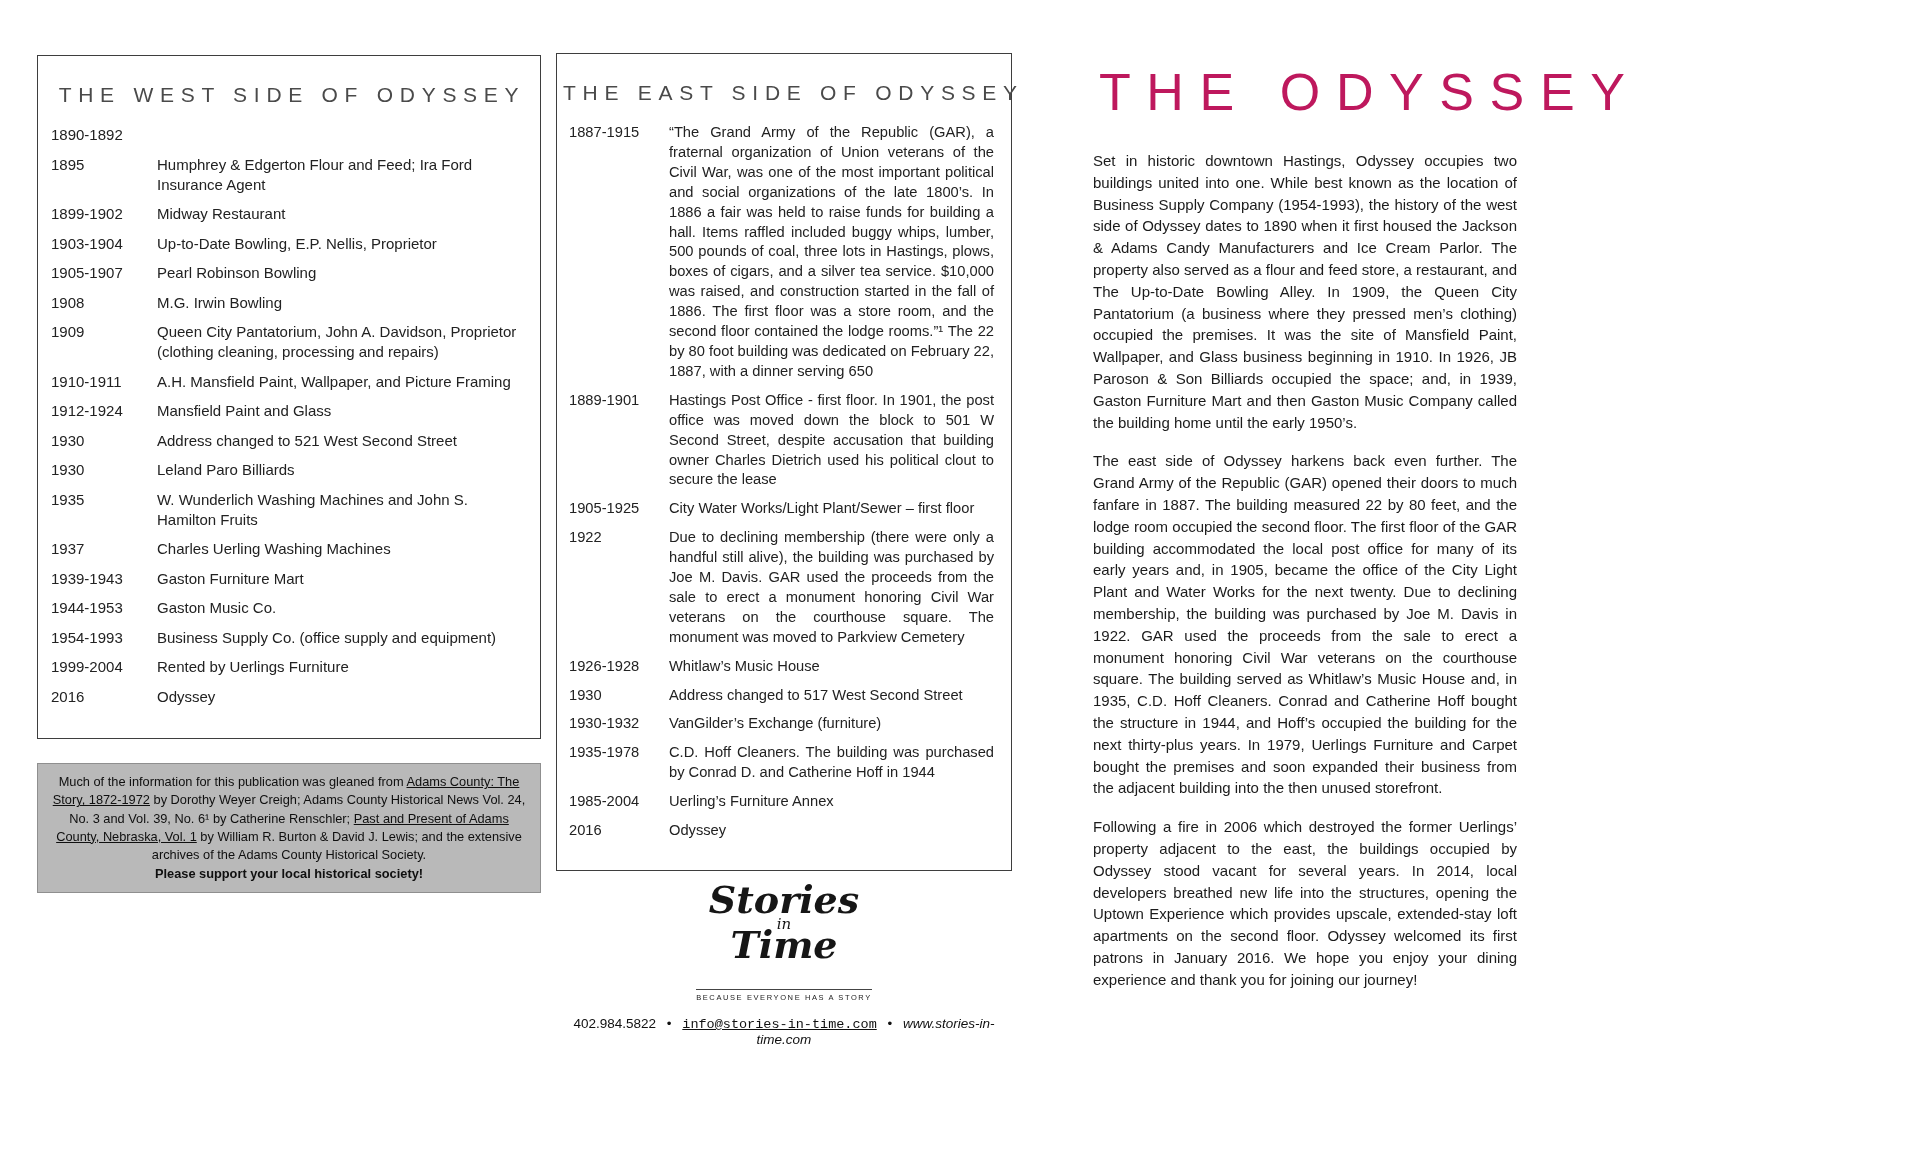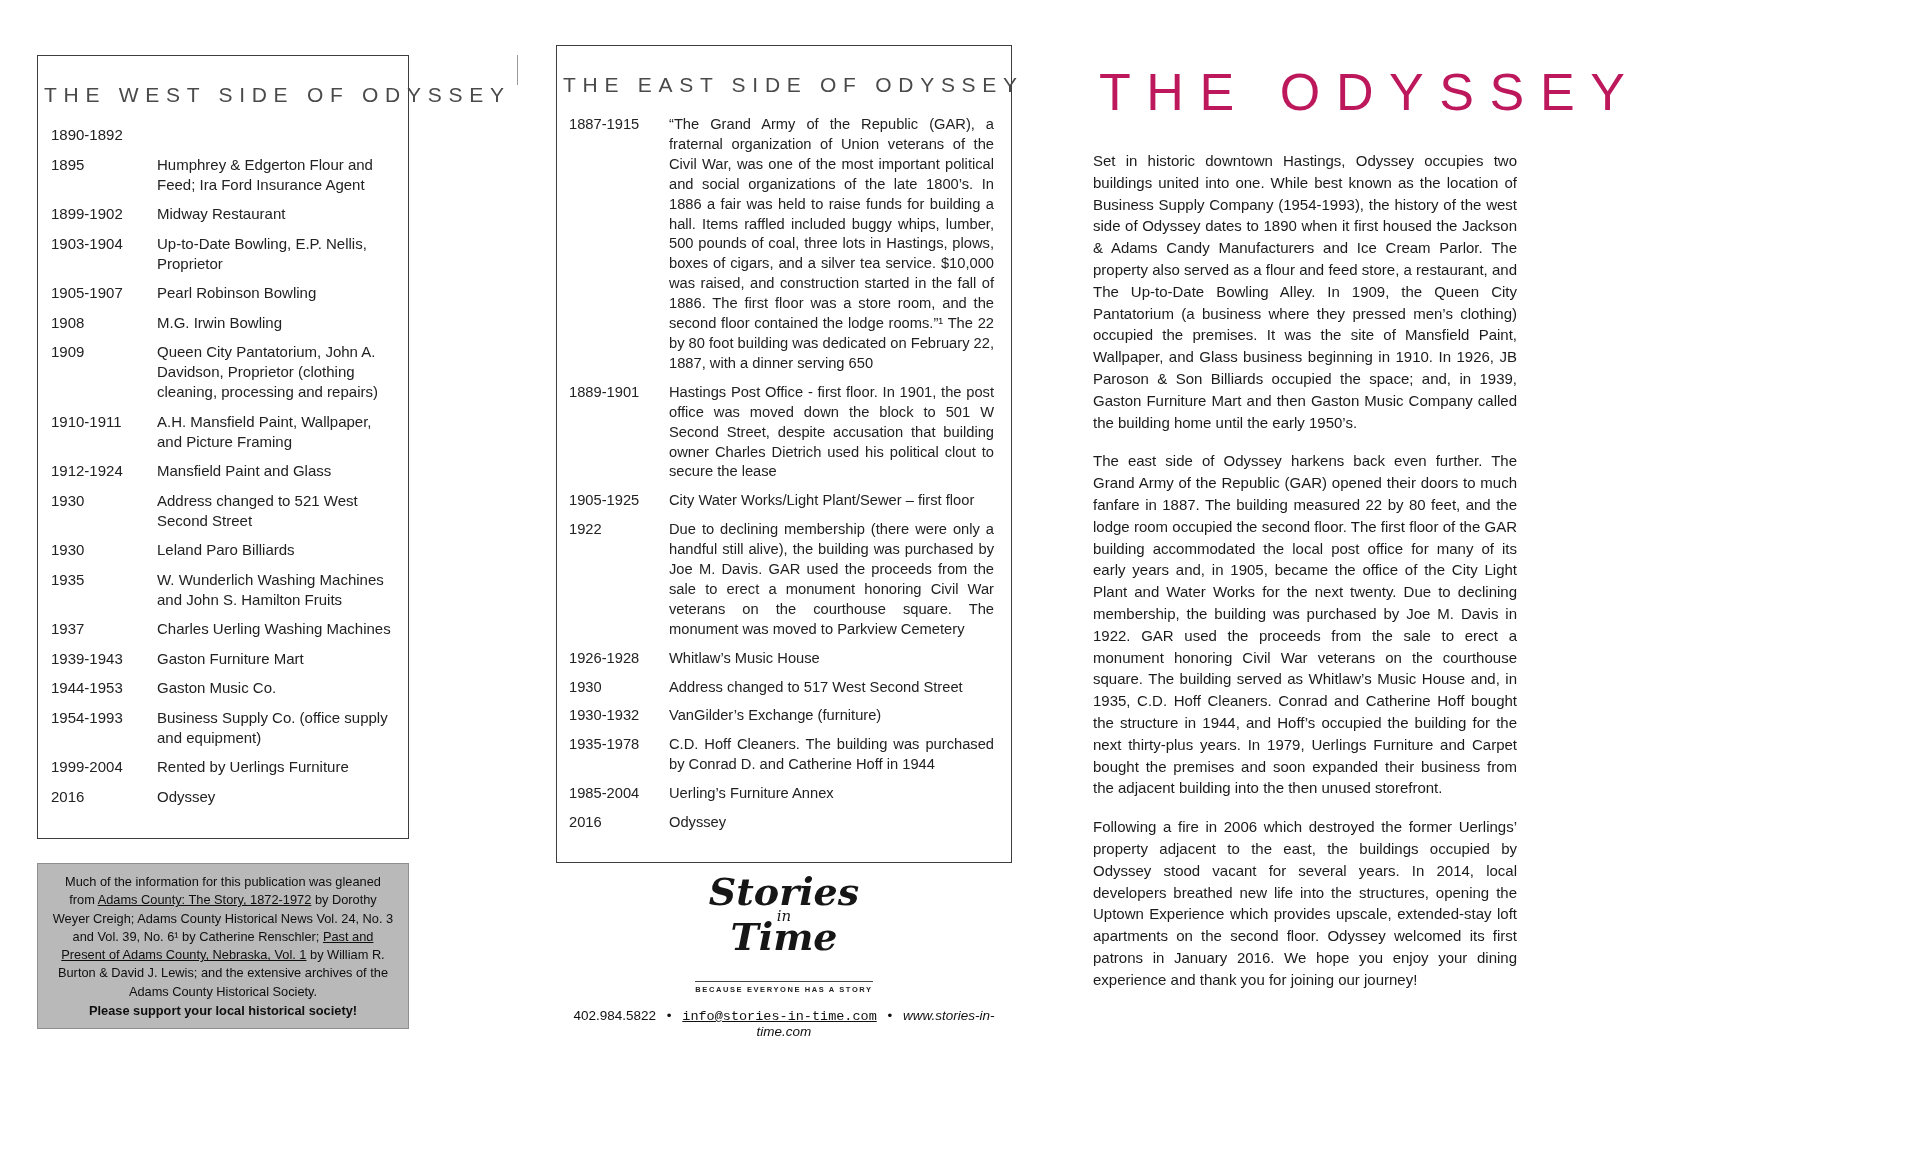--- a/index.html
+++ b/index.html
@@ -5,22 +5,22 @@
   * { margin:0; padding:0; box-sizing:border-box; }
   html,body { background:#e9e9e9; }
   .sheet {
     position:relative; width:1920px; height:1166px; background:#ffffff;
     font-family:"Liberation Sans","DejaVu Sans",sans-serif; color:#1d1d1d;
     margin:0 auto; overflow:hidden;
   }
   .fold-mark { position:absolute; left:517px; top:55px; width:1px; height:30px; background:#9a9a9a; }
 
   
-  .col-left  { position:absolute; left:37px;  top:55px; width:372px; }
-  .col-mid   { position:absolute; left:556px; top:45px; width:456px; }
+  .col-left  { position:absolute; left:37px;  top:55px; width:504px; }
+  .col-mid   { position:absolute; left:556px; top:53px; width:456px; }
   .col-right { position:absolute; left:1093px; top:62px; width:424px; }
 
   .panel { border:1px solid #3e3e3e; background:#fff; }
   .panel-title {
     text-align:center; font-size:21px; letter-spacing:0.32em; color:#4a4a4a;
     font-weight:400; padding:27px 0 16px 6px; white-space:nowrap;
   }
   .timeline { padding:2px 17px 22px 13px; font-size:15px; line-height:20px; color:#222; }
   .t-row { display:grid; grid-template-columns:106px 1fr; margin-bottom:9.5px; }
   .t-years { }
@@ -37,21 +37,21 @@
   }
   .gray-box .u { text-decoration:underline; }
   .gray-footer { font-weight:700; margin-top:1px; }
 
   .logo-block { text-align:center; margin-top:10px; color:#161616; font-family:"DejaVu Serif",serif; }
   .logo-stories { font-size:38px; font-style:italic; font-weight:700; line-height:1; }
   .logo-in      { font-size:15px; font-style:italic; margin-top:-4px; }
   .logo-time    { font-size:38px; font-style:italic; font-weight:700; line-height:1; margin-top:-7px; }
   .logo-tagline {
     display:inline-block; font-family:"Liberation Sans",sans-serif; font-size:7.5px;
-    letter-spacing:1.6px; color:#222; border-top:1px solid #444; padding-top:3px; margin-top:6px;font-weight:bold;
+    letter-spacing:1.6px; color:#222; border-top:1px solid #444; padding-top:3px; margin-top:6px;
   }
   .contact { text-align:center; margin-top:12px; font-size:13.5px; color:#101010; }
   .contact .bullet { margin:0 7px; }
   .contact .email { text-decoration:underline; cursor:pointer;font-family:Liberation Mono, monospace; }
   .contact .site { cursor:pointer;font-style:italic; }
 
   .main-title {
     text-align:center; font-size:52px; letter-spacing:0.30em; font-weight:400;
     color:#be185d; white-space:nowrap; margin-bottom:28px; margin-left:6px;
   }

